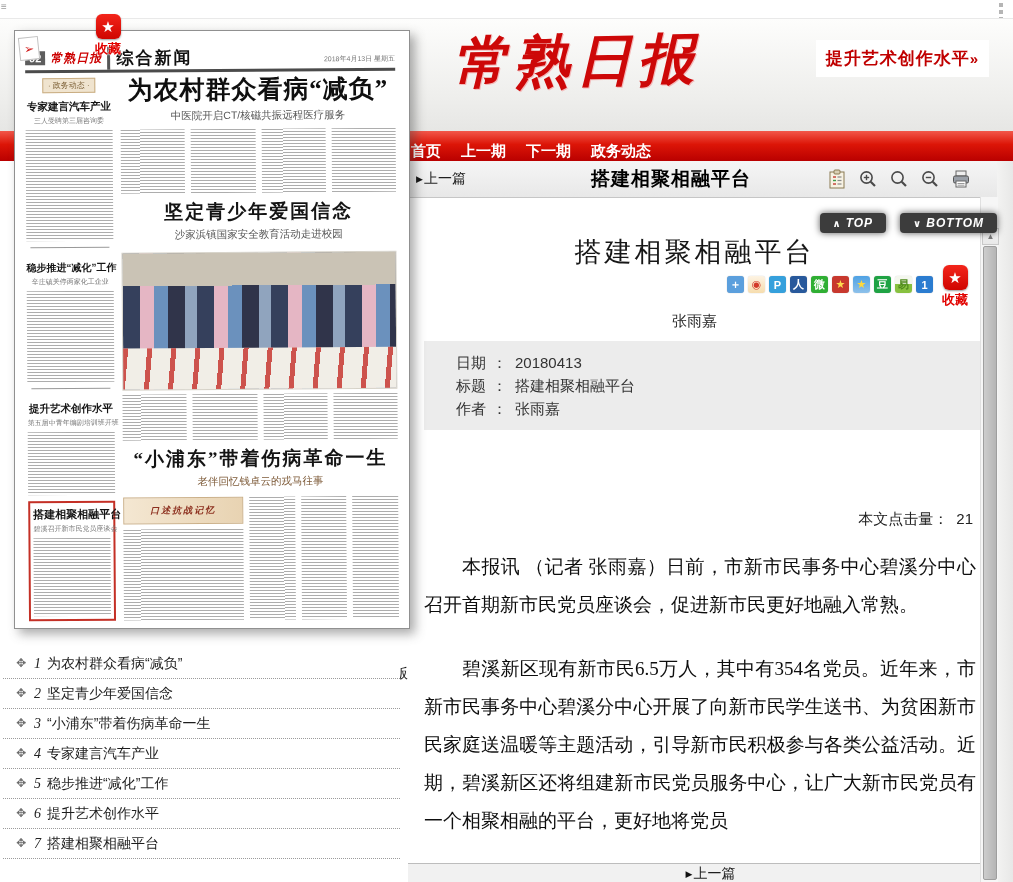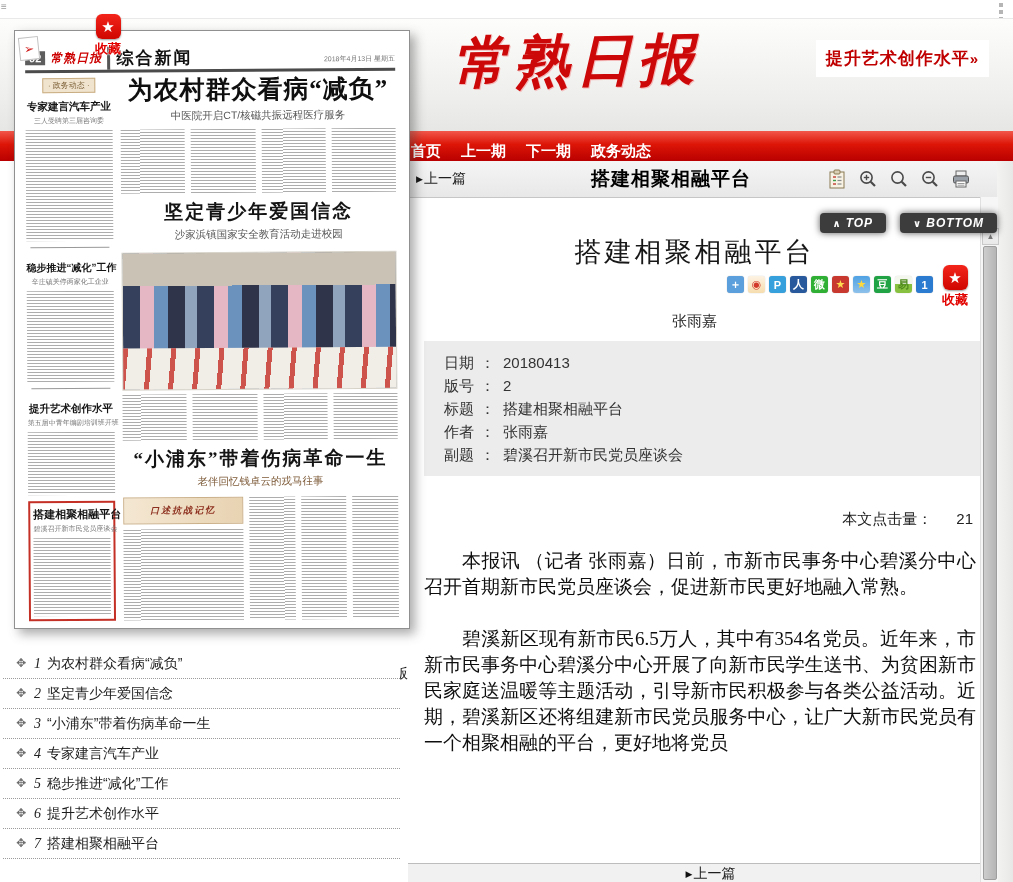--- a/index.html
+++ b/index.html
@@ -118,28 +118,28 @@
 
   
   #art-title{left:409px;top:234px;width:571px;text-align:center;
      font-family:"Liberation Serif","DejaVu Serif",serif;font-size:27px;color:#171717;letter-spacing:3px;}
   #share-row{top:276px;right:80px;display:flex;gap:4px;}
   .si{width:17px;height:17px;border-radius:3px;font-size:11px;font-weight:bold;
      display:flex;align-items:center;justify-content:center;cursor:pointer;
      box-shadow:0 0 1px rgba(0,0,0,.35);}
   #fav-art{right:38px;top:265px;}
   #author{left:409px;top:312px;width:571px;text-align:center;font-size:15px;color:#2a2a2a;}
-  #meta-box{left:424px;top:341px;width:517px;background:#ececec;padding:10px 20px;
+  #meta-box{left:424px;top:341px;width:517px;background:#ececec;padding:10px 32px;
      font-size:15px;color:#333;}
   .meta-row{height:23px;line-height:23px;white-space:nowrap;}
   .meta-sep{margin:0 8px 0 6px;}
   #hits{left:424px;top:510px;width:549px;text-align:right;font-size:15px;color:#222;}
-  #hits .hv{margin-left:24px;}
+  #hits .hv{margin-left:8px;}
   #paras{left:424px;top:548px;width:552px;height:316px;overflow:hidden;
-     font-family:"Liberation Serif","DejaVu Serif",serif;font-size:19px;line-height:26px;
+     font-family:"Liberation Serif","DejaVu Serif",serif;font-size:19px;line-height:38px;
      color:#0e0e0e;text-align:justify;}
   #paras p{margin:0 0 26px;text-indent:2em;}
 
   
   #bottom-bar{left:408px;top:863px;right:0;height:19px;background:#f1f1f1;border-top:1px solid #bdbdbd;
      display:flex;align-items:center;justify-content:center;font-size:14px;color:#1f1f1f;cursor:pointer;}
 
   
   #right-strip{left:997px;top:161px;width:16px;bottom:0;background:linear-gradient(90deg,#f3f3f2,#e8e8e7);}
   #scrollbar{left:980px;top:197px;width:17px;bottom:0;background:#f6f6f6;border-left:1px solid #e0e0e0;}
@@ -353,24 +353,22 @@
 
 <div class="abs fav" id="fav-art">
   <span class="badge">★</span>
   <span class="flabel">收藏</span>
 </div>
 
 <div class="abs" id="author">张雨嘉</div>
 
 <div class="abs" id="meta-box">
   <div class="meta-row"><span>日期</span><span class="meta-sep">：</span><span>20180413</span></div>
-  <div class="meta-row"><span>版号</span><span class="meta-sep">：</span><span>2</span></div>
   <div class="meta-row"><span>标题</span><span class="meta-sep">：</span><span>搭建相聚相融平台</span></div>
   <div class="meta-row"><span>作者</span><span class="meta-sep">：</span><span>张雨嘉</span></div>
-  <div class="meta-row"><span>副题</span><span class="meta-sep">：</span><span>碧溪召开新市民党员座谈会</span></div>
 </div>
 
 <div class="abs" id="hits">
   <span>本文点击量：</span><span class="hv">21</span>
 </div>
 
 <div class="abs" id="paras">
   <p>本报讯 （记者 张雨嘉）日前，市新市民事务中心碧溪分中心召开首期新市民党员座谈会，促进新市民更好地融入常熟。</p>
   <p>碧溪新区现有新市民6.5万人，其中有354名党员。近年来，市新市民事务中心碧溪分中心开展了向新市民学生送书、为贫困新市民家庭送温暖等主题活动，引导新市民积极参与各类公益活动。近期，碧溪新区还将组建新市民党员服务中心，让广大新市民党员有一个相聚相融的平台，更好地将党员</p>
 </div>

